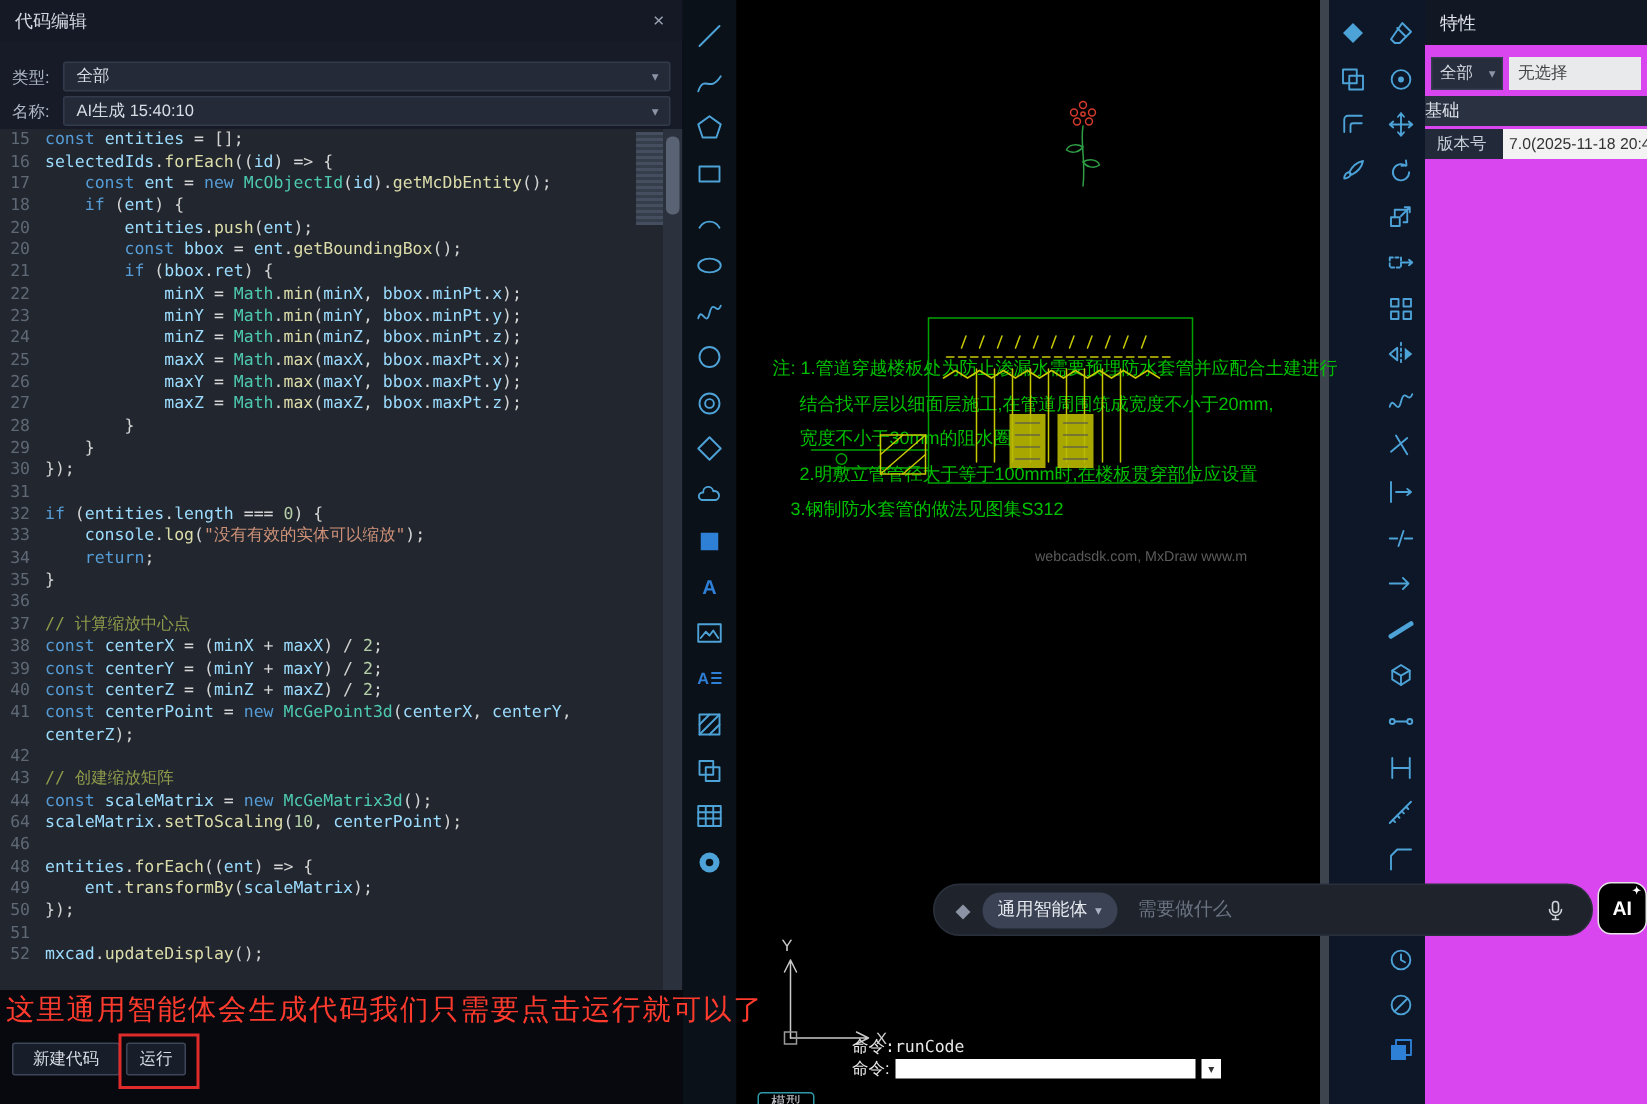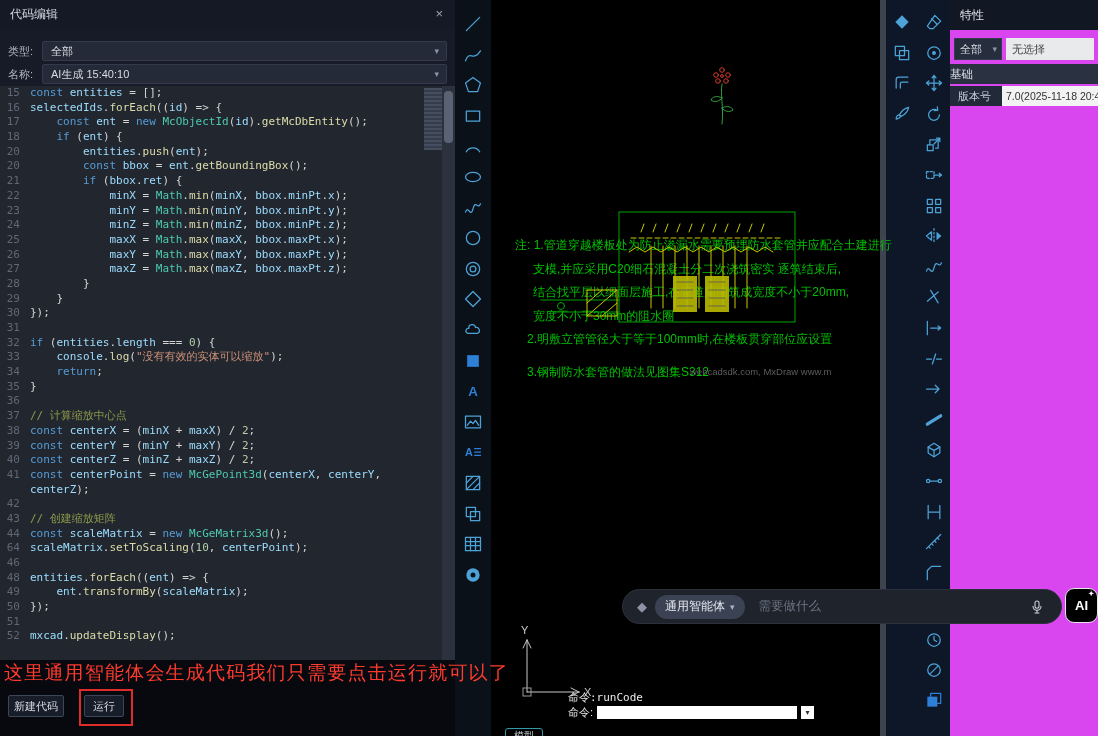--- a/index.html
+++ b/index.html
@@ -28,21 +28,21 @@
   .tk-n{color:#b5cea8}.tk-f{color:#dcdcaa}.tk-v{color:#9cdcfe}
   .ed-scroll{position:absolute;right:0;top:0;width:13px;height:574px;background:#2c323d;}
   .ed-thumb{position:absolute;right:2px;top:5px;width:9px;height:52px;background:#5a6374;border-radius:4px;}
   .minimap{position:absolute;right:13px;top:2px;width:18px;height:62px;opacity:.8;
            background:repeating-linear-gradient(180deg,#4e586a 0 2px,#3a4252 2px 4px);}
 
   .annotation{position:absolute;left:4px;top:660px;color:#ff3b2e;font-size:19px;letter-spacing:1.2px;
               white-space:nowrap;z-index:25;}
   .btn{position:absolute;top:695px;height:22px;background:#171d29;border:1px solid #3d4658;border-radius:2px;
        color:#d9dde5;font-size:11px;line-height:20px;text-align:center;box-sizing:border-box;cursor:default;}
-  .btn-new{left:8px;width:56px;}
+  .btn-new{left:8px;width:72px;}
   .btn-run{left:84px;width:40px;}
   .run-highlight{position:absolute;left:79px;top:689px;width:50px;height:33px;border:2px solid #e02b2b;z-index:26;}
 
   
   .draw-toolbar{position:absolute;left:455px;top:0;width:36px;height:736px;background:#0b1119;
                 display:flex;flex-direction:column;align-items:center;padding-top:14px;gap:10.6px;box-sizing:border-box;}
   .tool{width:20px;height:20px;color:#4da3d8;flex:none;cursor:default;}
   .tool svg{width:20px;height:20px;display:block;}
   [data-name="wipeout-tool"],[data-name="text-tool"],[data-name="mtext-tool"],[data-name="layer-tool"]{color:#2e7fd6;}
 
@@ -287,21 +287,20 @@
         <svg viewBox="0 0 24 24" fill="none" stroke="currentColor" stroke-width="1.5" stroke-linecap="round" stroke-linejoin="round">
           <circle cx="12" cy="12" r="8" fill="currentColor" stroke="none"></circle>
           <circle cx="12" cy="12" r="3" fill="#0b1119" stroke="none"></circle>
         </svg>
       </div>
     </div>
 
   <div class="canvas" data-name="cad-canvas">
     <div class="notes" data-name="canvas-notes">
         <div class="note" data-name="drawing-note">注: 1.管道穿越楼板处为防止渗漏水需要预埋防水套管并应配合土建进行</div>
-        <div class="note" data-name="drawing-note">支模,并应采用C20细石混凝土分二次浇筑密实 逐筑结束后,</div>
         <div class="note" data-name="drawing-note">结合找平层以细面层施工,在管道周围筑成宽度不小于20mm,</div>
         <div class="note" data-name="drawing-note">宽度不小于30mm的阻水圈</div>
         <div class="note" data-name="drawing-note">2.明敷立管管径大于等于100mm时,在楼板贯穿部位应设置</div>
         <div class="note" data-name="drawing-note">3.钢制防水套管的做法见图集S312</div>
       </div>
     <div class="watermark" data-name="watermark-text">webcadsdk.com, MxDraw  www.m</div>
 
     <svg class="drawing" data-name="cad-drawing" viewBox="0 0 389 736" fill="none" stroke-width="1" stroke-linecap="round">
 
       <g stroke="#d23b2c" data-name="flower-symbol">

